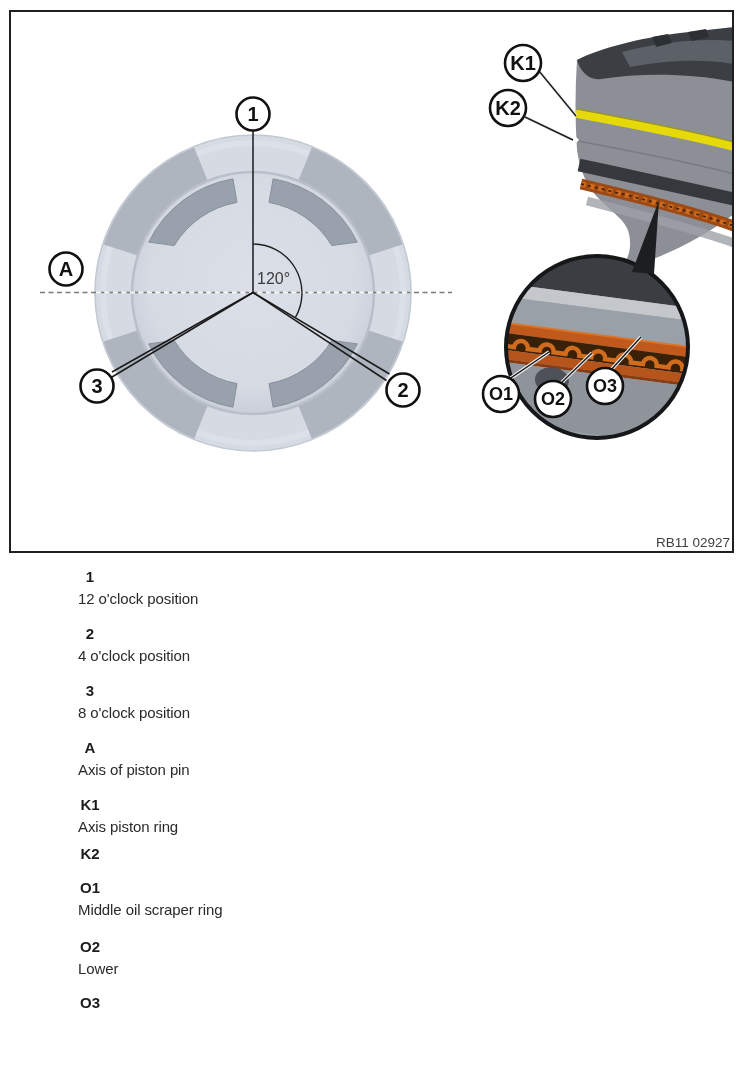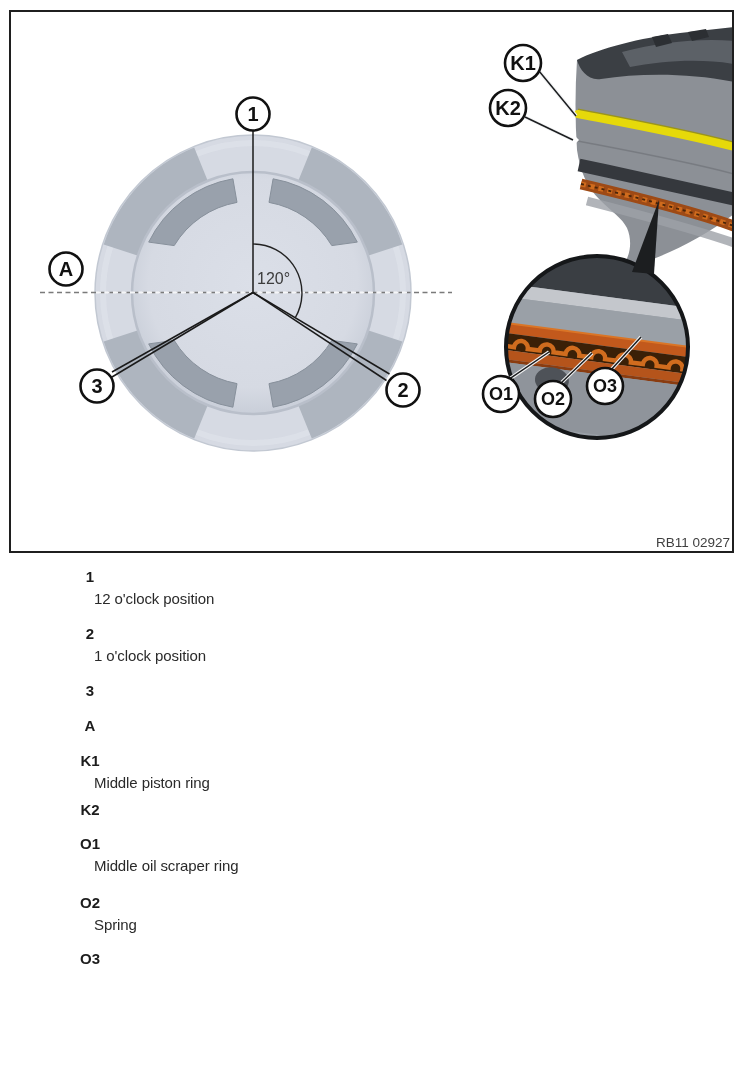--- a/index.html
+++ b/index.html
@@ -8,21 +8,21 @@
   .figure-wrap{position:absolute;left:0;top:0;width:743px;height:553px;}
   svg{display:block;}
   svg text{font-family:"Liberation Sans",sans-serif;}
   .callout-num{font-weight:bold;font-size:20px;fill:#111;}
   .callout-num-sm{font-weight:bold;font-size:18px;fill:#111;}
   .angle-txt{font-size:16px;fill:#3c3c3c;}
   .code-txt{font-size:13.5px;fill:#3f3f3f;}
   .legend{position:absolute;left:0;top:566px;width:743px;color:#222;}
   .legend-item{padding-left:78px;margin-bottom:13px;}
   .legend-item .term{display:block;width:24px;text-align:center;font-weight:bold;font-size:15px;line-height:22px;color:#1c1c1c;}
-  .legend-item .desc{display:block;font-size:15px;line-height:22px;color:#2a2a2a;letter-spacing:-0.1px;margin-left:16px;}
+  .legend-item .desc{display:block;font-size:15px;line-height:22px;color:#2a2a2a;letter-spacing:-0.1px;}
   .legend-item.gap-sm{margin-bottom:5px;}
   .legend-item.gap-md{margin-bottom:12px;}
   .legend-item.gap-lg{margin-bottom:15px;}
   .legend-item.gap-0{margin-bottom:0;}
 </style>
 </head>
 <body>
 
 <div class="page">
 
@@ -186,41 +186,43 @@
     </svg>
   </div>
 
   <div class="legend">
     <div class="legend-item">
       <span class="term">1</span>
       <span class="desc">12 o'clock position</span>
     </div>
     <div class="legend-item">
       <span class="term">2</span>
-      <span class="desc">1 o'clock position</span>
+      <span class="desc">4 o'clock position</span>
     </div>
     <div class="legend-item">
       <span class="term">3</span>
+      <span class="desc">8 o'clock position</span>
     </div>
     <div class="legend-item">
       <span class="term">A</span>
+      <span class="desc">Axis of piston pin</span>
     </div>
     <div class="legend-item gap-sm">
       <span class="term">K1</span>
-      <span class="desc">Middle piston ring</span>
+      <span class="desc">Axis piston ring</span>
     </div>
     <div class="legend-item gap-md">
       <span class="term">K2</span>
     </div>
     <div class="legend-item gap-lg">
       <span class="term">O1</span>
       <span class="desc">Middle oil scraper ring</span>
     </div>
     <div class="legend-item gap-md">
       <span class="term">O2</span>
-      <span class="desc">Spring</span>
+      <span class="desc">Lower</span>
     </div>
     <div class="legend-item gap-0">
       <span class="term">O3</span>
     </div>
   </div>
 
 </div>
 
 </body></html>

